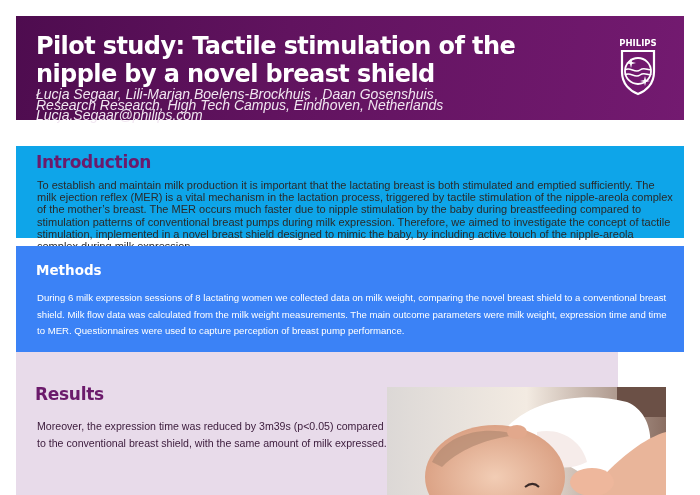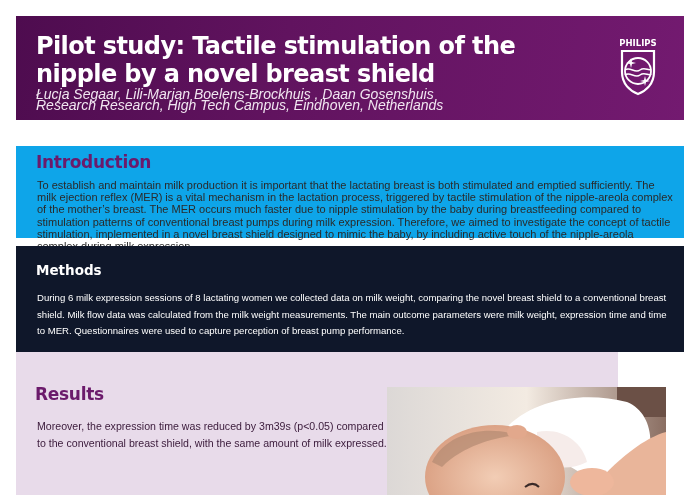--- a/index.html
+++ b/index.html
@@ -39,21 +39,21 @@
       font-family: "DejaVu Sans", sans-serif;
       font-weight: bold; font-size: 17px; color: #6b1a6b; letter-spacing: -0.3px;
     }
     .intro-body {
       position: absolute; left: 21px; top: 33px; width: 640px;
       font-size: 11px; line-height: 12.2px; color: #2a2a2a;
     }
 
     .methods {
       position: absolute; left: 16px; top: 246px; width: 668px; height: 106px;
-      background: #0f172a;
+      background: #3b82f6;
       color: #ffffff;
     }
     .methods-title {
       position: absolute; left: 20px; top: 16px;
       font-family: "DejaVu Sans", sans-serif;
       font-weight: bold; font-size: 13.5px; color: #ffffff;
     }
     .methods-body {
       position: absolute; left: 21px; top: 44px; width: 640px;
       font-size: 9.6px; line-height: 16.5px; color: #ffffff;
@@ -83,20 +83,21 @@
 </head>
 <body>
 
 <div class="poster">
 
   <div class="header">
     <h1 class="title">Pilot study: Tactile stimulation of the nipple by a novel breast shield</h1>
     <div class="authors">
       <div>Łucja Segaar, Lili-Marjan Boelens-Brockhuis , Daan Gosenshuis</div>
       <div>Research Research, High Tech Campus, Eindhoven, Netherlands</div>
+      <div>Lucja.Segaar@philips.com</div>
     </div>
     <div class="logo">
       <svg width="44" height="60" viewBox="0 0 44 60">
         <text x="22" y="10" text-anchor="middle" fill="#ffffff" font-family="DejaVu Sans, sans-serif" font-weight="bold" font-size="8.5">PHILIPS</text>
         <path d="M6 15 H38 V36 C38 48 30 55 22 58 C14 55 6 48 6 36 Z" fill="none" stroke="#ffffff" stroke-width="2.2"></path>
         <circle cx="22" cy="35" r="13" fill="none" stroke="#ffffff" stroke-width="1.8"></circle>
         <path d="M9 34 C14 30 19 38 24 34 C29 30 33 36 35 33" fill="none" stroke="#ffffff" stroke-width="1.6"></path>
         <path d="M9 39 C14 35 19 43 24 39 C29 35 33 41 35 38" fill="none" stroke="#ffffff" stroke-width="1.6"></path>
         <path d="M15 22 L16 26 L20 27 L16 28 L15 32 L14 28 L10 27 L14 26 Z" fill="#ffffff"></path>
         <path d="M29 40 L30 44 L34 45 L30 46 L29 50 L28 46 L24 45 L28 44 Z" fill="#ffffff"></path>

